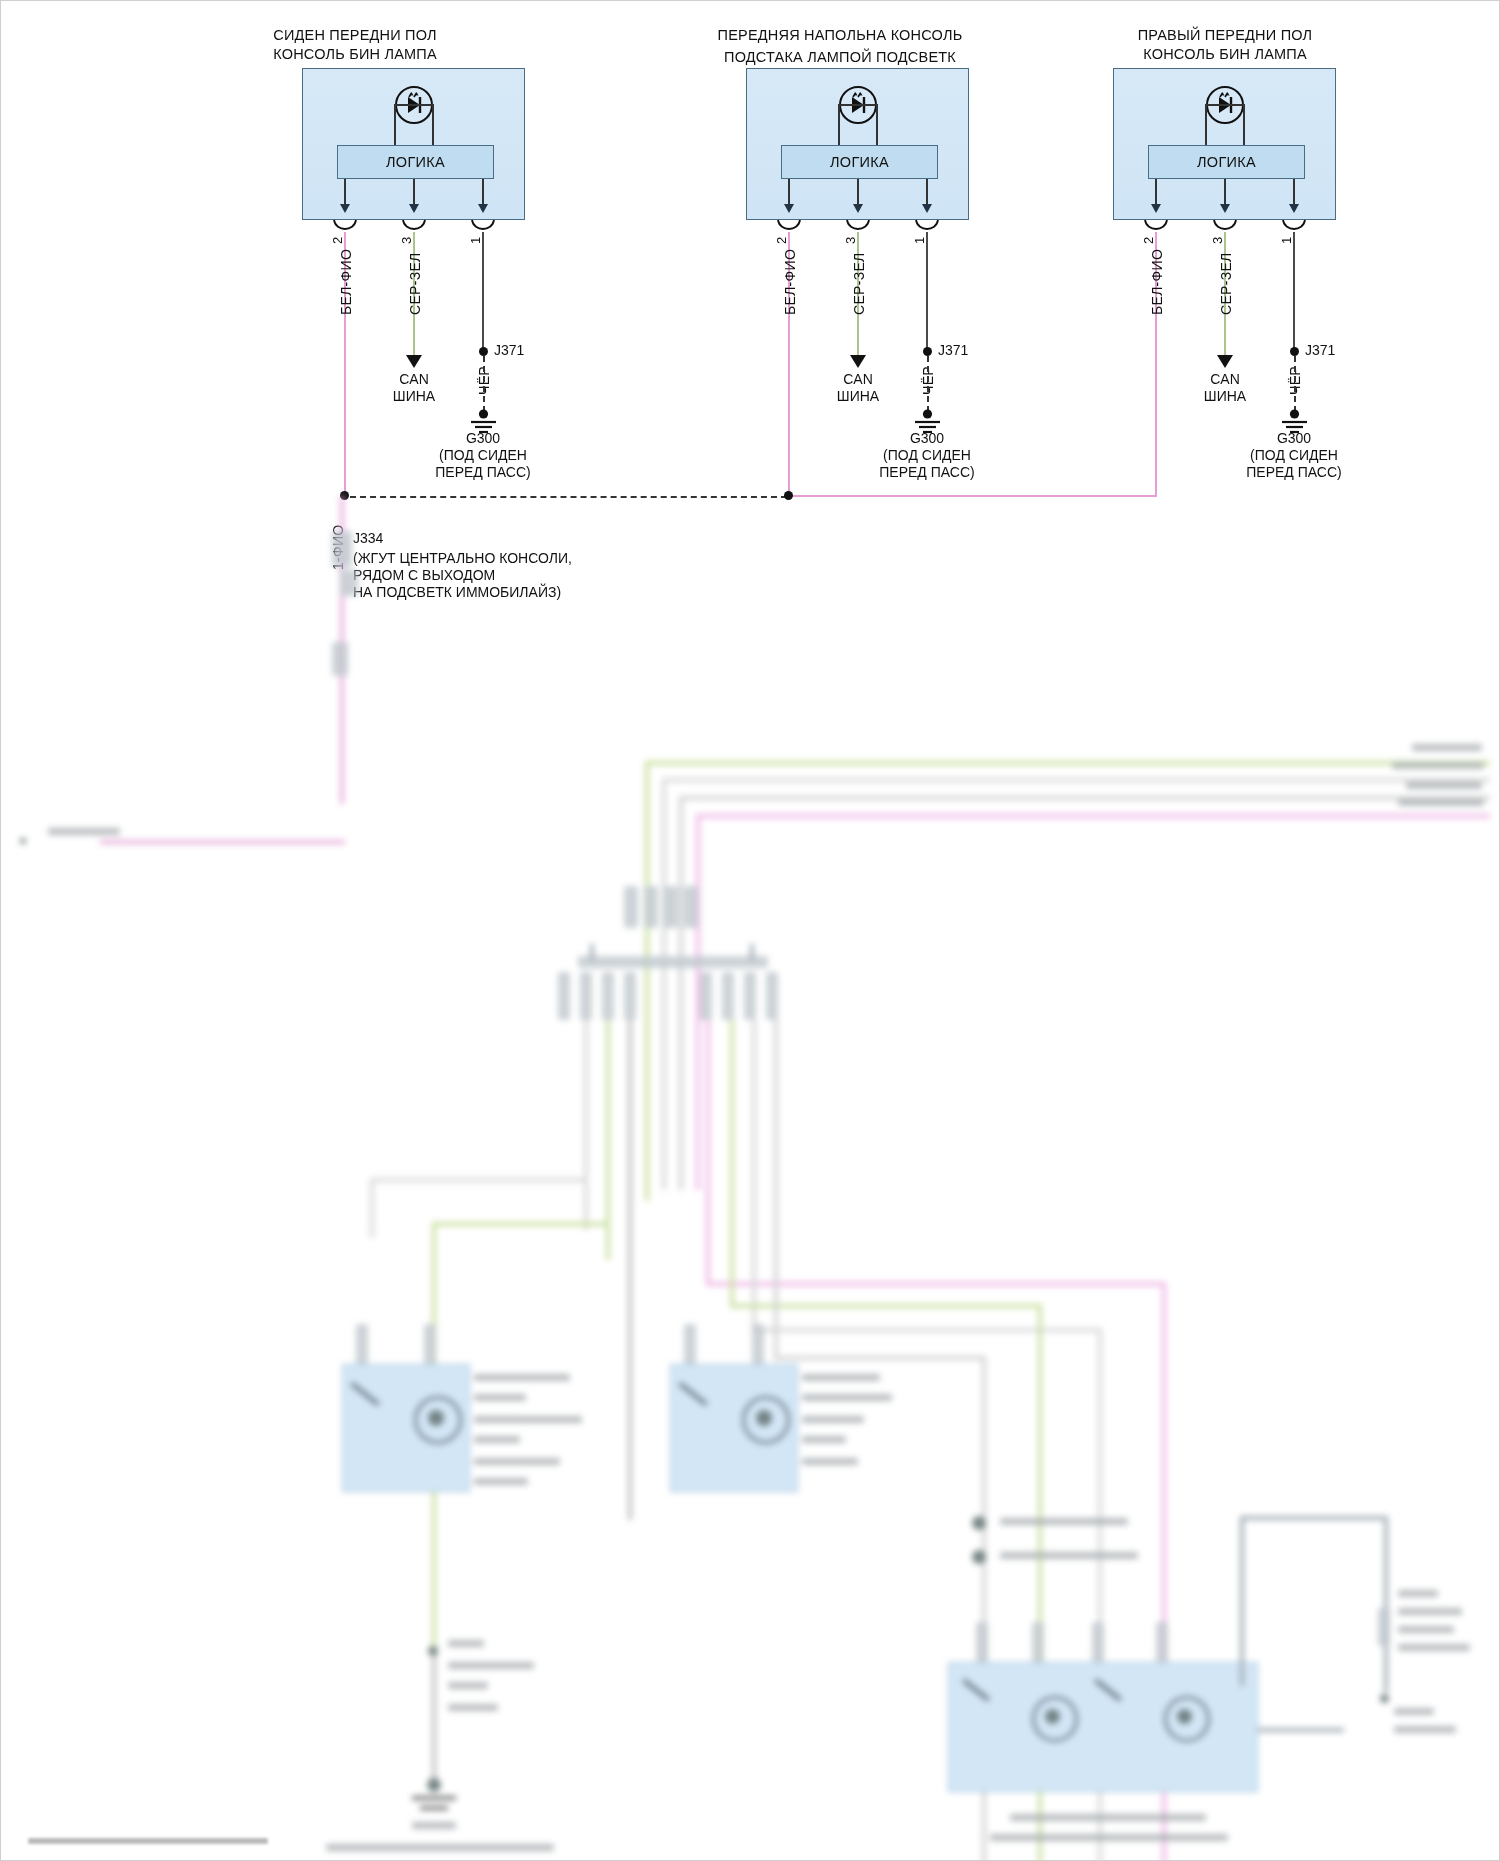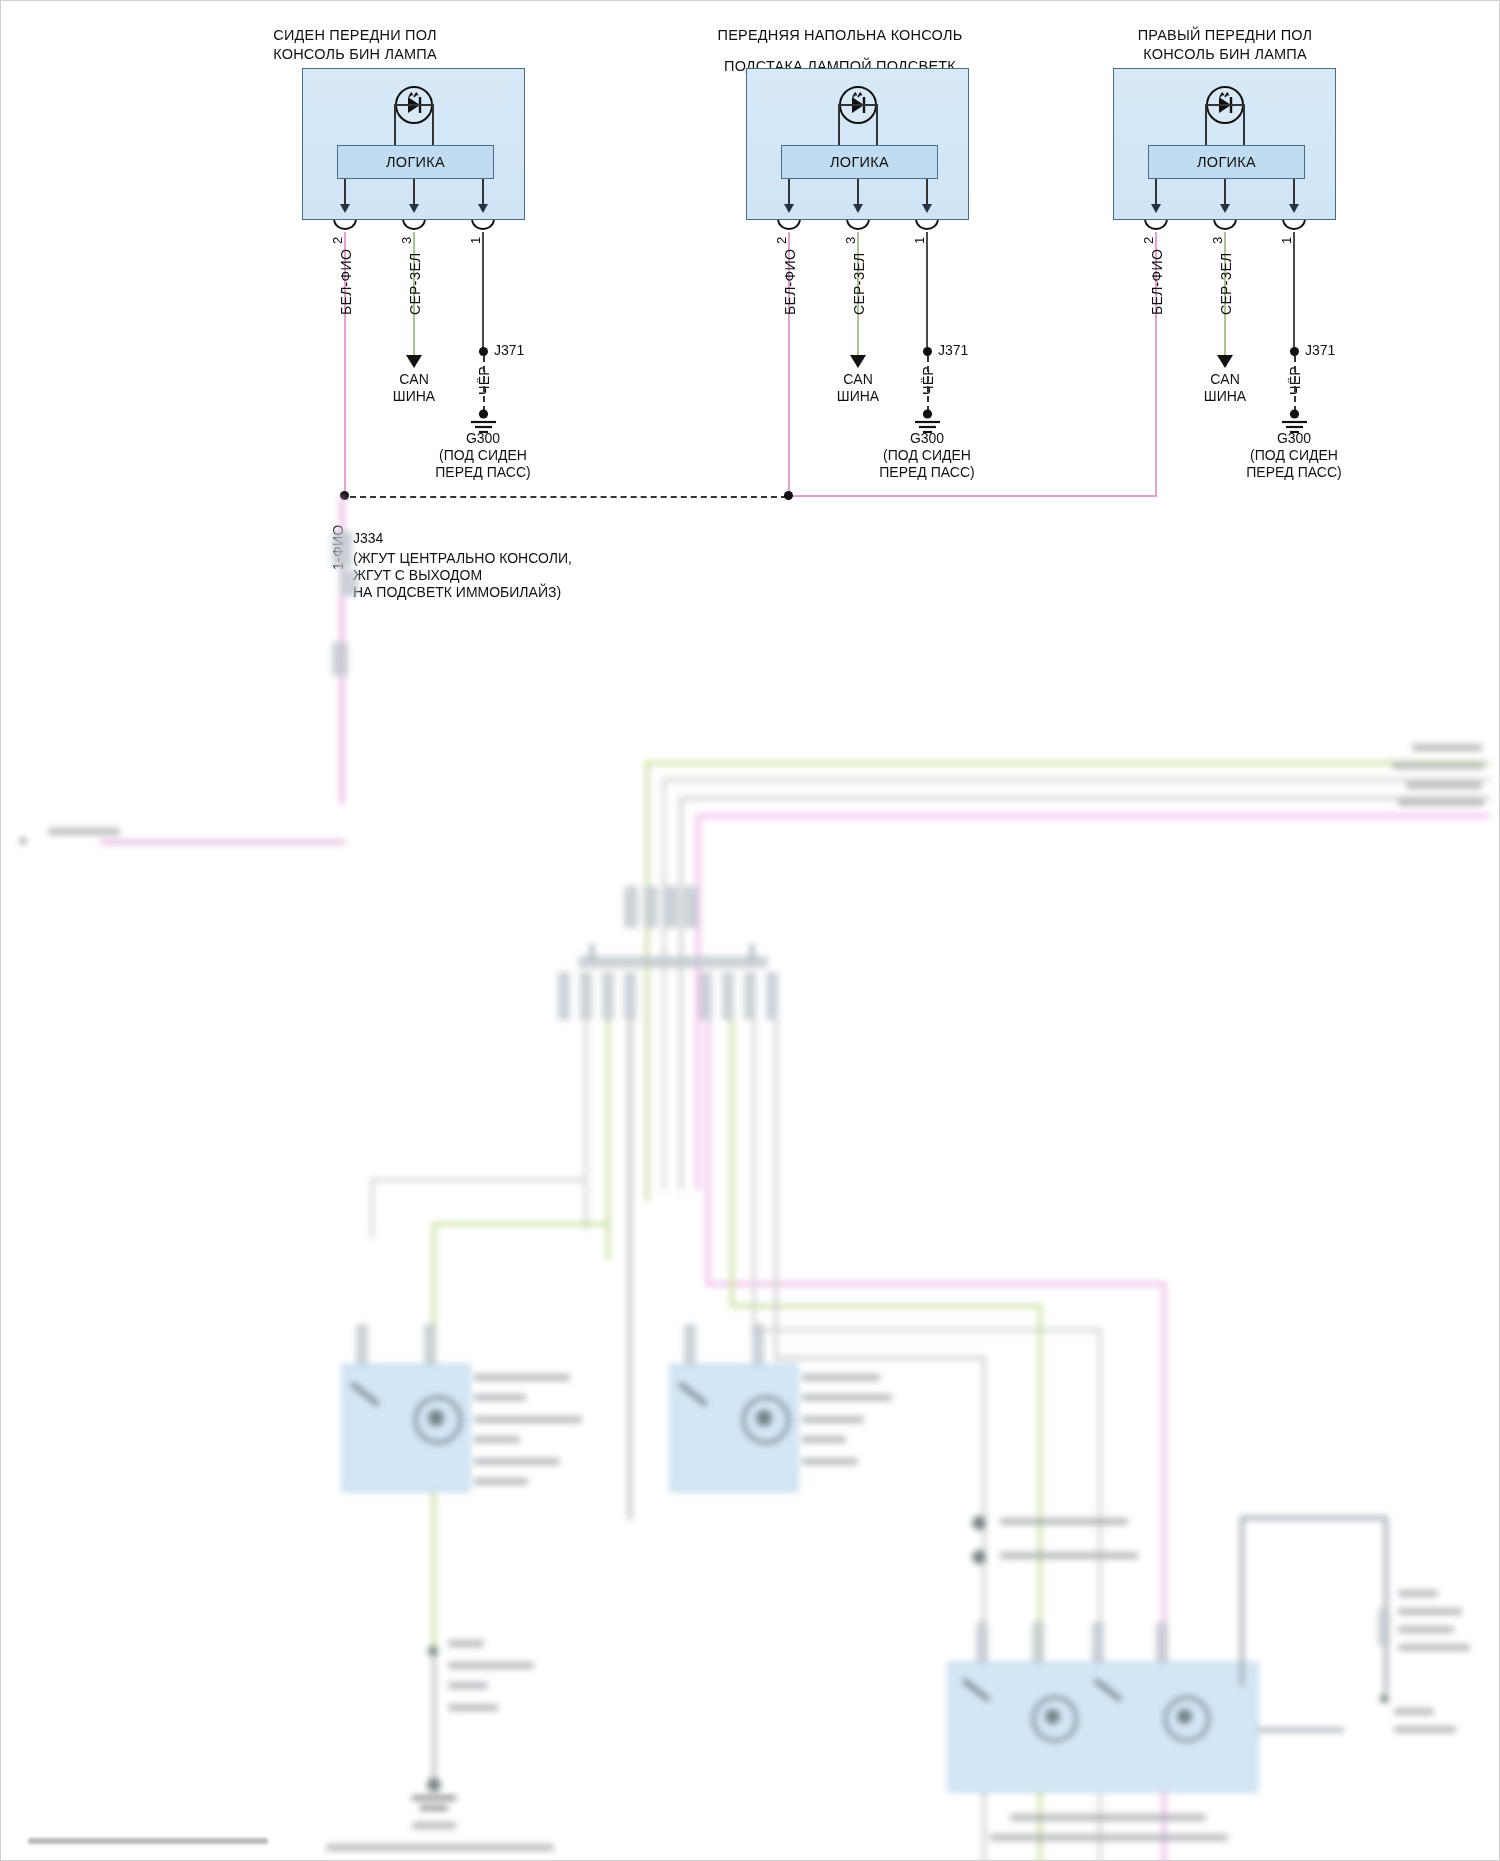--- a/index.html
+++ b/index.html
@@ -216,21 +216,21 @@
         <line x1="12" y1="23" x2="21" y2="23" stroke="#111" stroke-width="2.2"></line>
       </svg>
     </div>
     <div class="txt c" style="left:423px;top:430px;width:120px;">G300</div>
     <div class="txt c" style="left:413px;top:447px;width:140px;">(ПОД СИДЕН</div>
     <div class="txt c" style="left:413px;top:464px;width:140px;">ПЕРЕД ПАСС)</div>
   </div>
 
   <div>
     <div class="mod-title" style="left:690px;top:26px;width:300px;">ПЕРЕДНЯЯ НАПОЛЬНА КОНСОЛЬ</div>
-    <div class="mod-title" style="left:690px;top:57px;width:300px;">ПОДСТАКА ЛАМПОЙ ПОДСВЕТК</div>
+    <div class="mod-title" style="left:690px;top:48px;width:300px;">ПОДСТАКА ЛАМПОЙ ПОДСВЕТК</div>
 
     <div class="module" style="left:746px;top:68px;width:223px;height:152px;"></div>
 
     <div class="led-circle" style="left:839px;top:86px;">
       <svg width="34" height="34" viewBox="0 0 34 34" style="display:block">
         <polygon points="11,9 11,25 23,17" fill="#111"></polygon>
         <line x1="23" y1="9" x2="23" y2="25" stroke="#111" stroke-width="2.4"></line>
         <line x1="12" y1="9" x2="14.5" y2="5" stroke="#111" stroke-width="1.6"></line>
         <polygon points="14.5,4 16.5,7.5 12.8,7.2" fill="#111"></polygon>
         <line x1="17" y1="9" x2="19.5" y2="5" stroke="#111" stroke-width="1.6"></line>
@@ -381,21 +381,21 @@
 
     <div class="dashed-h" style="left:350px;top:496px;width:437px;"></div>
 
     <div class="wire h w-pink" style="left:788px;top:495px;width:368px;"></div>
 
     <div class="dot" style="left:340px;top:491px;"></div>
     <div class="dot" style="left:784px;top:491px;"></div>
 
     <div class="txt" style="left:353px;top:530px;">J334</div>
     <div class="txt" style="left:353px;top:550px;">(ЖГУТ ЦЕНТРАЛЬНО КОНСОЛИ,</div>
-    <div class="txt" style="left:353px;top:567px;">ЖГУТ С ВЫХОДОМ</div>
+    <div class="txt" style="left:353px;top:567px;">РЯДОМ С ВЫХОДОМ</div>
     <div class="txt" style="left:353px;top:584px;">НА ПОДСВЕТК ИММОБИЛАЙЗ)</div>
 
     <div class="wlabel" style="left:330px;top:570px;">1-ФИО</div>
   </div>
 
   <div id="lower">
 
     <div class="bwire" style="left:340px;top:-60px;width:4px;height:300px;background:#e6a8da;"></div>
     <div class="bwire" style="left:340px;top:238px;width:4px;height:10px;background:#e6a8da;"></div>
     <div class="bwire" style="left:100px;top:284px;width:245px;height:4px;background:#e6a8da;"></div>

